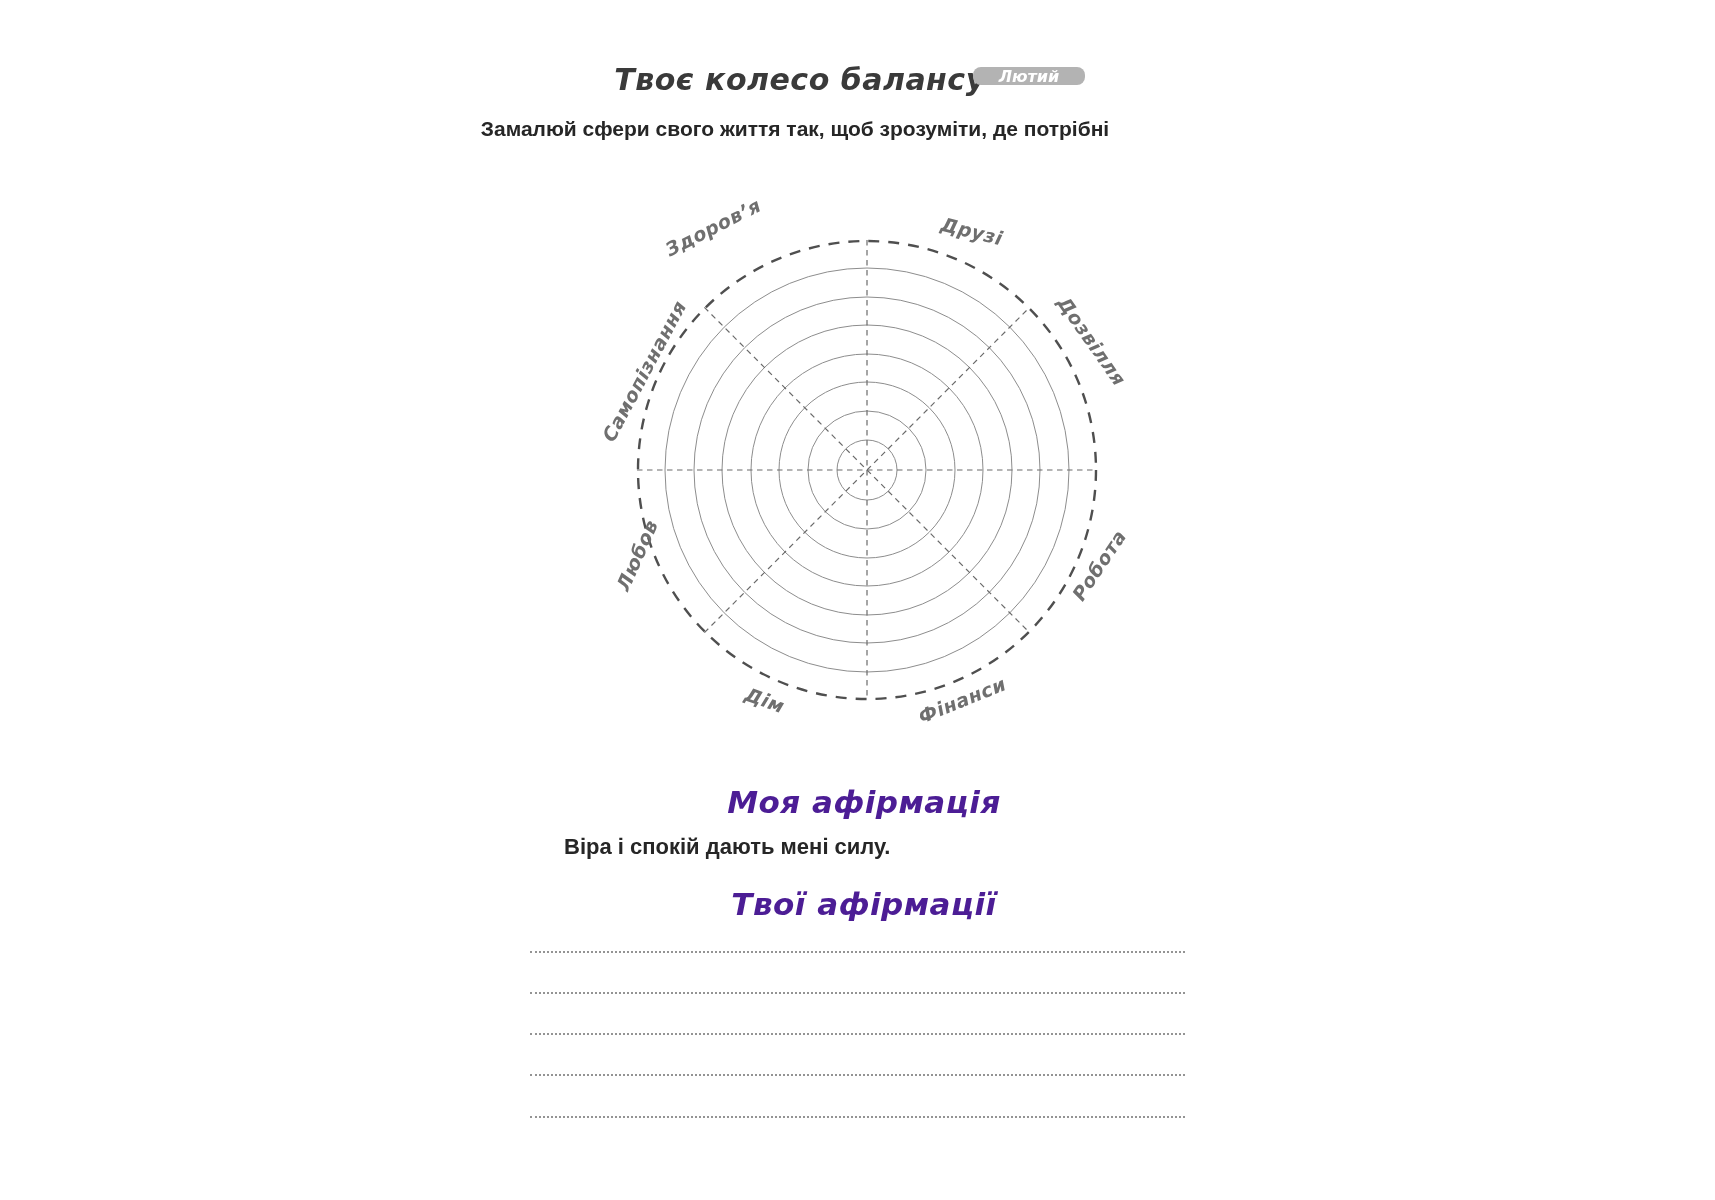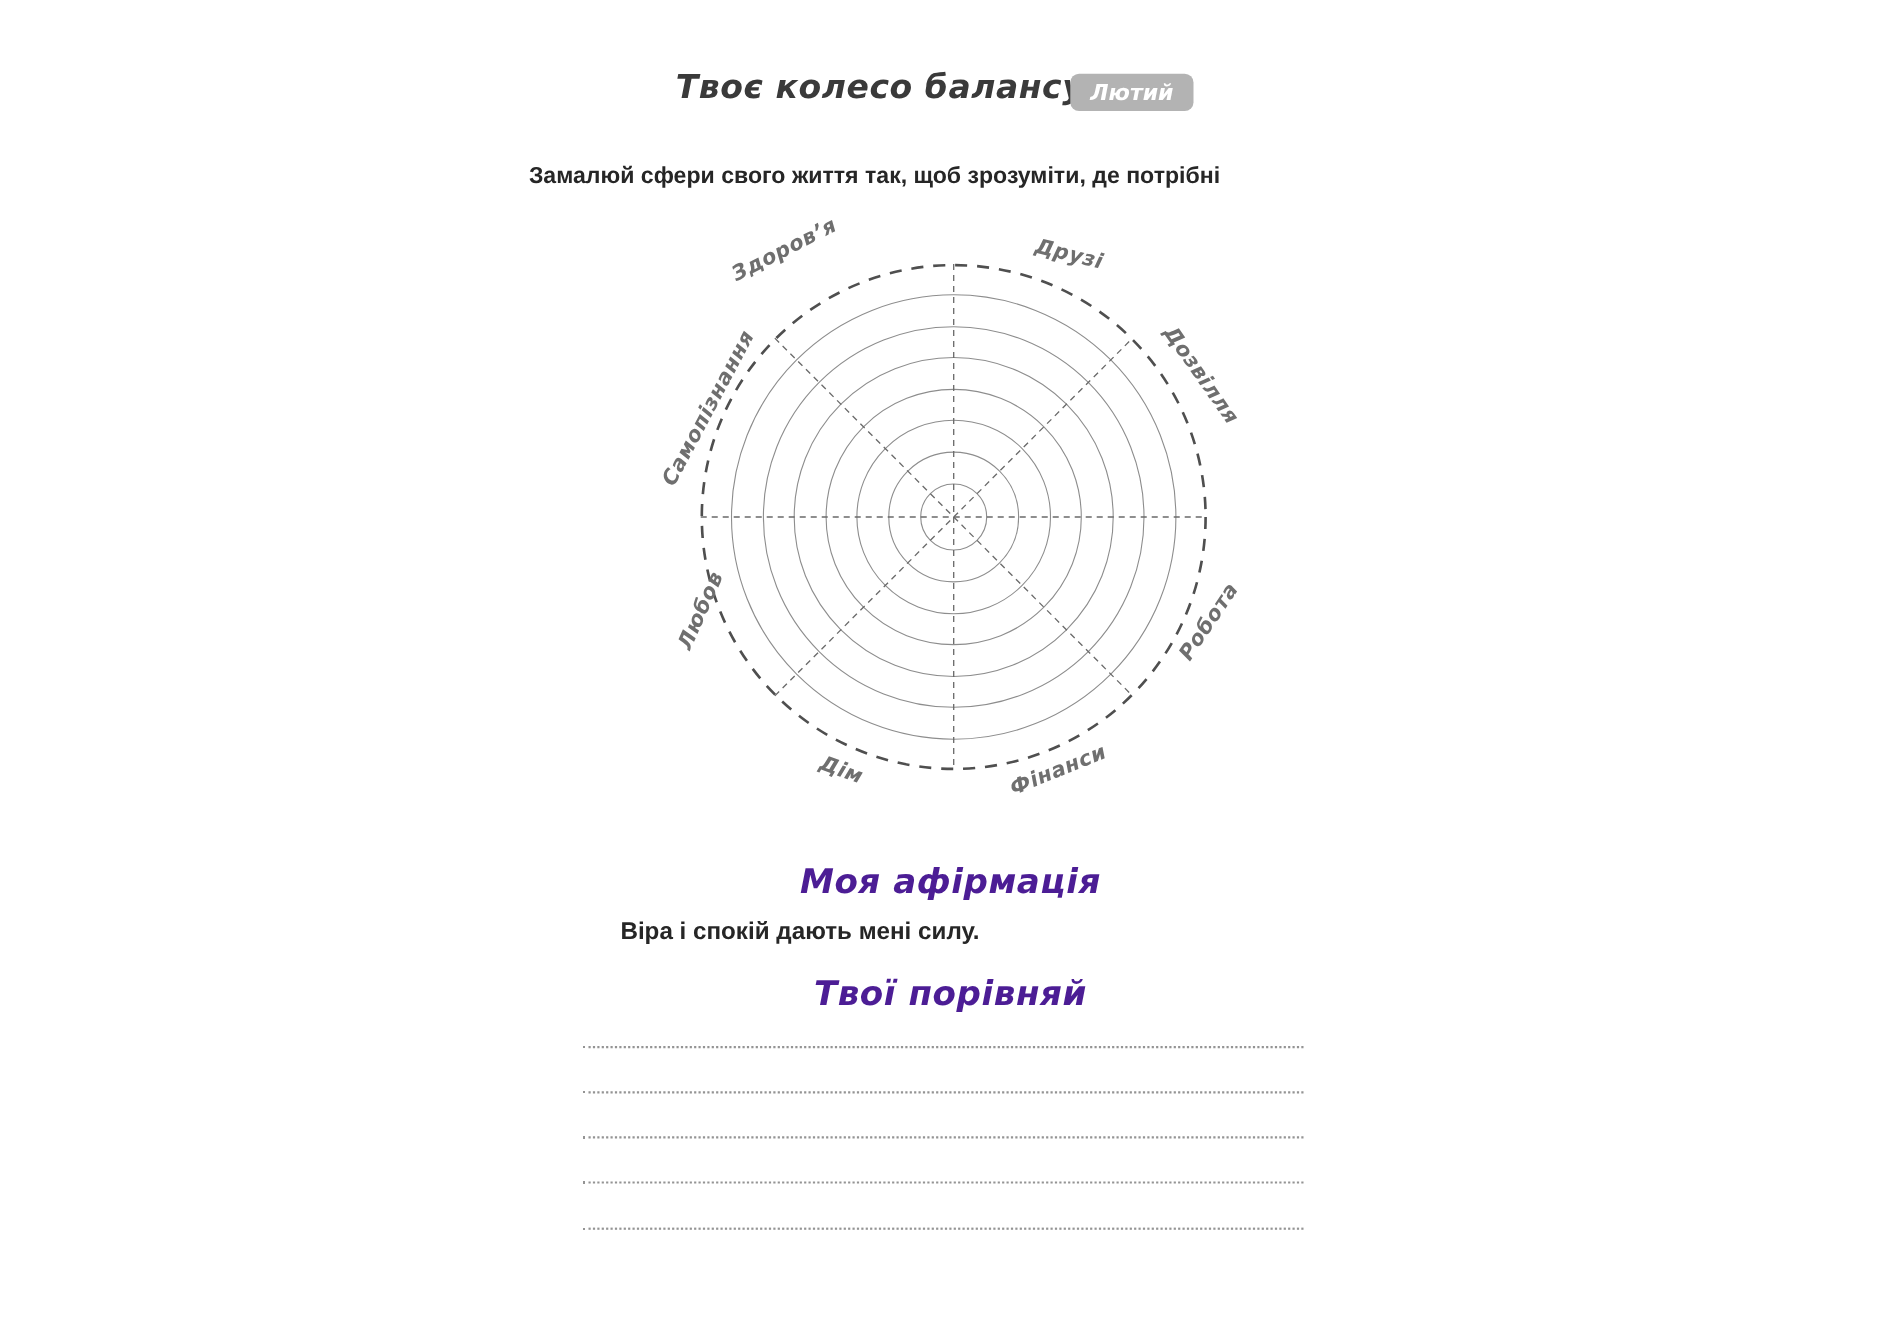--- a/index.html
+++ b/index.html
@@ -13,30 +13,30 @@
   
   .page-title{
     position:absolute;left:600px;top:62px;width:400px;
     text-align:center;
     font-family:"DejaVu Sans", sans-serif;
     font-style:italic;font-weight:700;
     font-size:30px;line-height:36px;
     color:#3a3a3a;letter-spacing:.5px;
   }
   .month-badge{
-    position:absolute;left:973px;top:67px;width:112px;height:34px;
+    position:absolute;left:973px;top:67px;width:112px;height:18px;
     background:#b3b3b3;border-radius:8px;
-    color:#ffffff;font-weight:700;font-size:20px;
+    color:#ffffff;font-weight:700;font-size:16px;
     display:flex;align-items:center;justify-content:center;
     font-family:"DejaVu Sans", sans-serif;font-style:italic;
   }
   .subtitle{
     position:absolute;left:470px;top:114px;width:650px;
     text-align:center;color:#262626;
-    font-weight:700;font-size:21px;line-height:29px;margin-top:31px;
+    font-weight:700;font-size:21px;line-height:29px;
   }
   
   .wheel-svg{position:absolute;left:587px;top:190px;}
   .wheel-label{
     position:absolute;
     transform:translate(-50%,-50%) rotate(var(--r,0deg));
     font-family:"DejaVu Sans", sans-serif;
     font-style:italic;font-weight:700;
     font-size:19px;color:#6f6f6f;white-space:nowrap;
     letter-spacing:.5px;
@@ -95,21 +95,21 @@
   <div class="wheel-label" style="left:972px;top:231px;--r:14deg">Друзі</div>
   <div class="wheel-label" style="left:1092px;top:341px;--r:55deg">Дозвілля</div>
   <div class="wheel-label" style="left:1099px;top:565px;--r:-56deg">Робота</div>
   <div class="wheel-label" style="left:962px;top:700px;--r:-22deg">Фінанси</div>
   <div class="wheel-label" style="left:765px;top:700px;--r:20deg">Дім</div>
   <div class="wheel-label" style="left:637px;top:555px;--r:-66deg">Любов</div>
   <div class="wheel-label" style="left:644px;top:371px;--r:-62deg">Самопізнання</div>
 
   <div class="aff-heading" style="top:784px">Моя афірмація</div>
   <div class="aff-text">Віра і спокій дають мені силу.</div>
-  <div class="aff-heading" style="top:886px">Твої порівняй</div>
+  <div class="aff-heading" style="top:886px">Твої афірмації</div>
 
   <div class="writing-line" style="top:951px"></div>
   <div class="writing-line" style="top:992px"></div>
   <div class="writing-line" style="top:1033px"></div>
   <div class="writing-line" style="top:1074px"></div>
   <div class="writing-line" style="top:1116px"></div>
 
 </div>
 
 </body></html>

